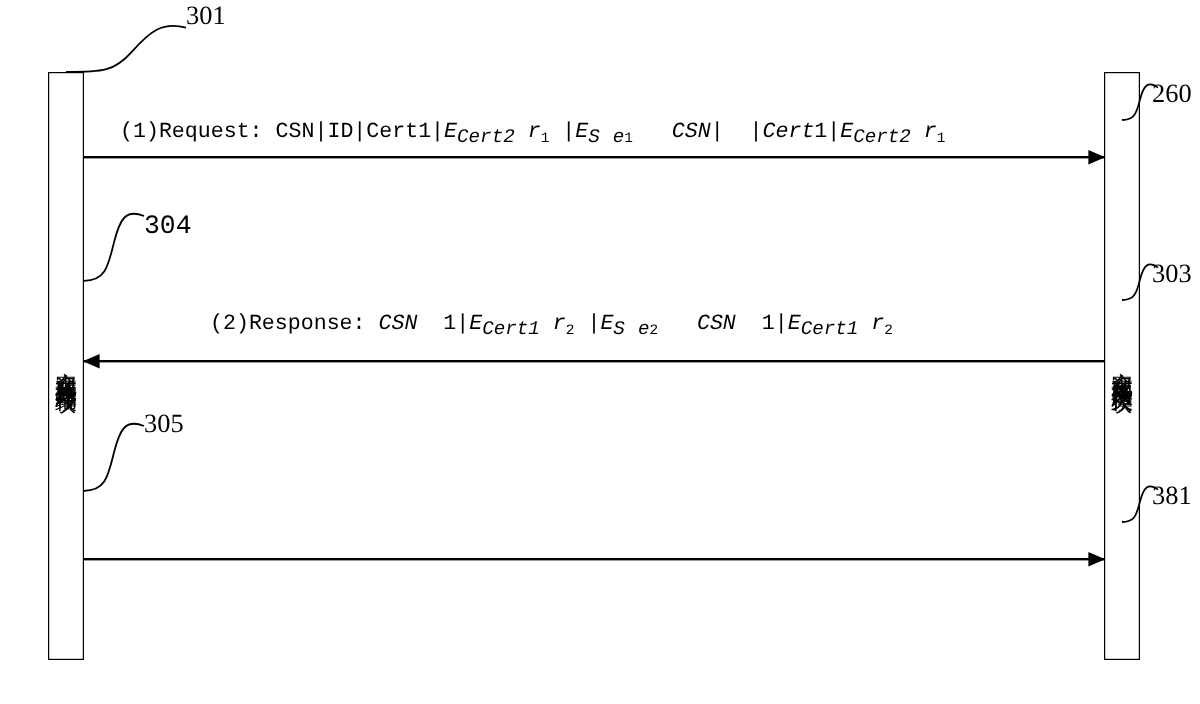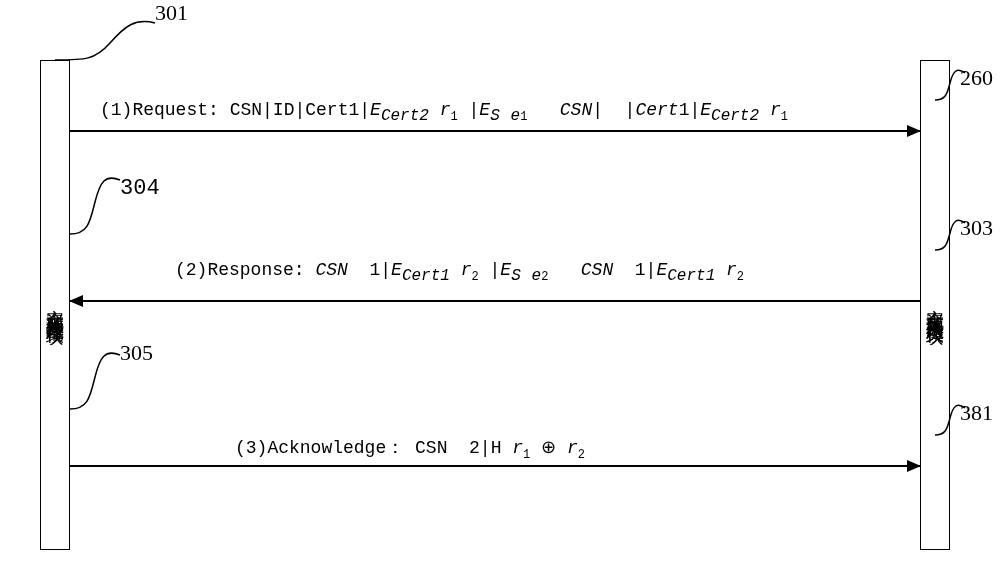--- a/index.html
+++ b/index.html
@@ -142,18 +142,14 @@
     <div class="arrow-head-left"></div>
   </div>
   <div class="arrow-label" style="left:175px; top:260px;">
     <span>(2)Response:</span>
     <span> <span class="ital">CSN</span>&nbsp; 1|<span class="ital">E</span><span class="subi">Cert1</span> <span class="ital">r</span><span class="sub">2</span> |<span class="ital">E</span><span class="subi">S</span> <span class="subi">e</span><span class="sub">2</span>&nbsp;&nbsp; <span class="ital">CSN</span>&nbsp; 1|<span class="ital">E</span><span class="subi">Cert1</span> <span class="ital">r</span><span class="sub">2</span></span>
   </div>
 
   <div class="arrow" style="top:465px;">
     <div class="arrow-head-right"></div>
   </div>
-  <div class="arrow-label" style="left:235px; top:435px;">
-    <span>(3)Acknowledge：</span>
-    <span> CSN&nbsp; 2|H <span class="ital">r</span><span class="sub">1</span> ⊕ <span class="ital">r</span><span class="sub">2</span></span>
-  </div>
 
 </div>
 
 </body></html>

